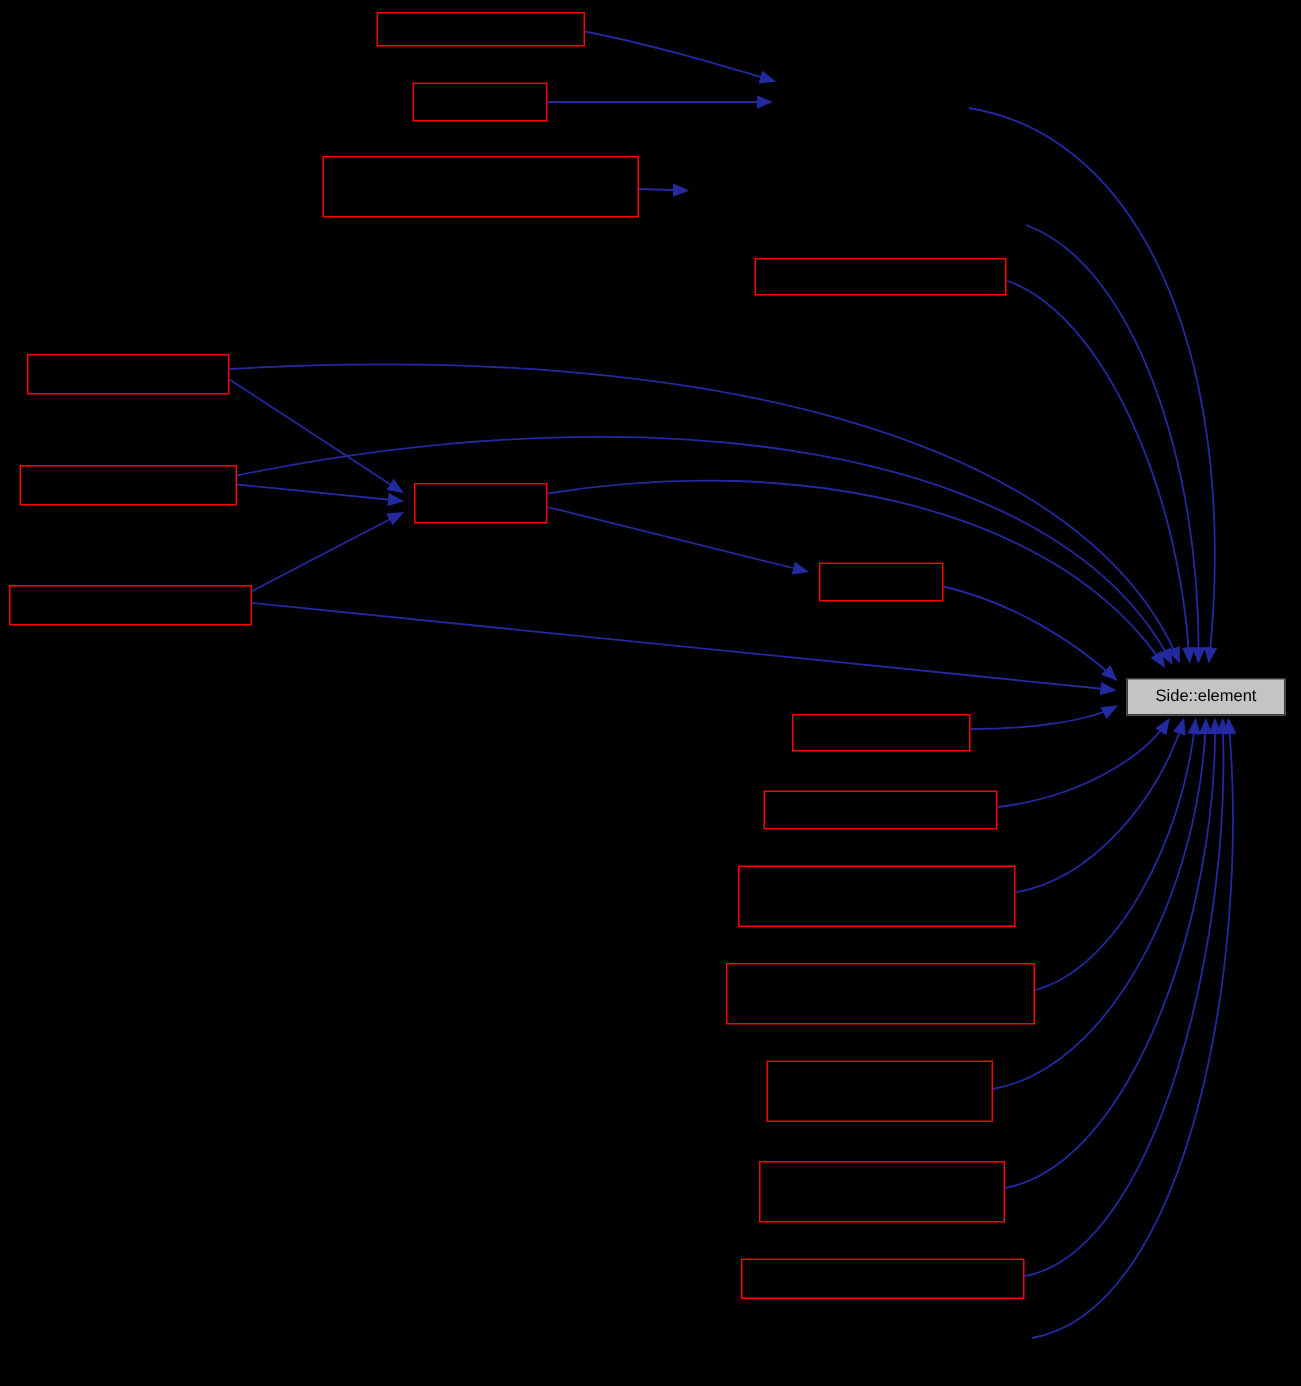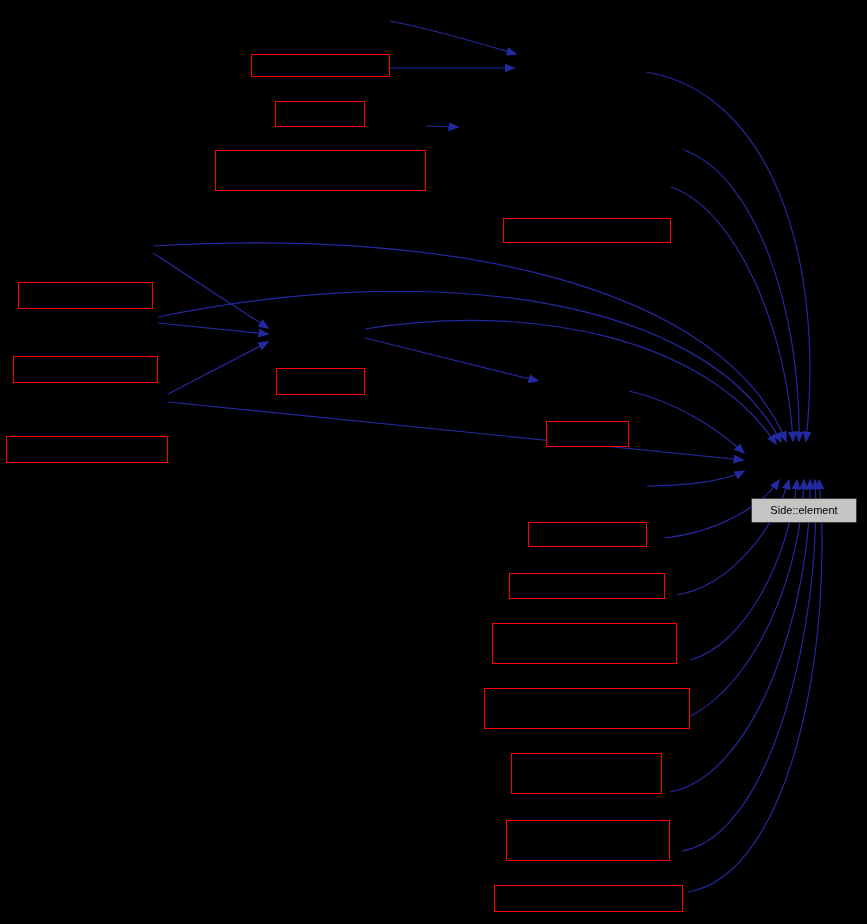--- a/index.html
+++ b/index.html
@@ -26,21 +26,20 @@
   #edge-layer path.edge {
     fill: none;
     stroke-width: 1.2;
   }
   #node-layer {
     position: absolute;
     left: 0;
     top: 0;
     width: 867px;
     height: 688px;
-    margin-top: 46px;
   }
   .node {
     position: absolute;
     box-sizing: border-box;
     display: flex;
     align-items: center;
     justify-content: center;
     font-size: 11px;
     line-height: 1.1;
     white-space: nowrap;

